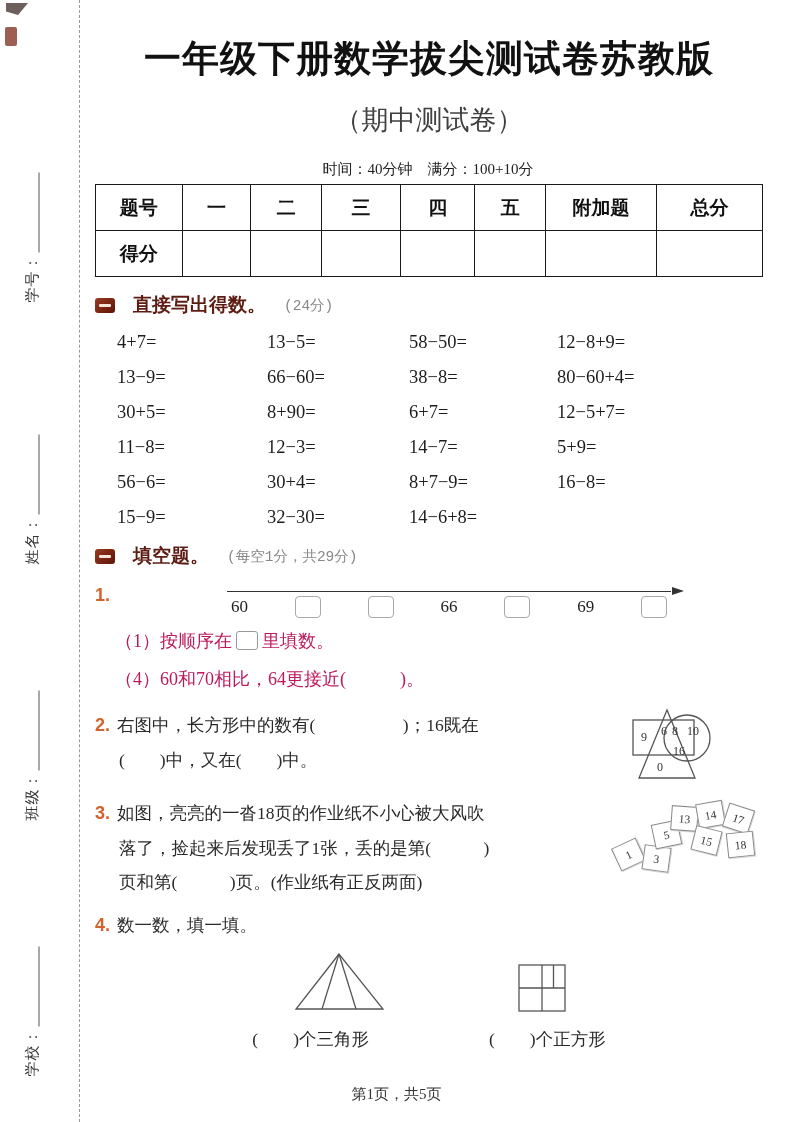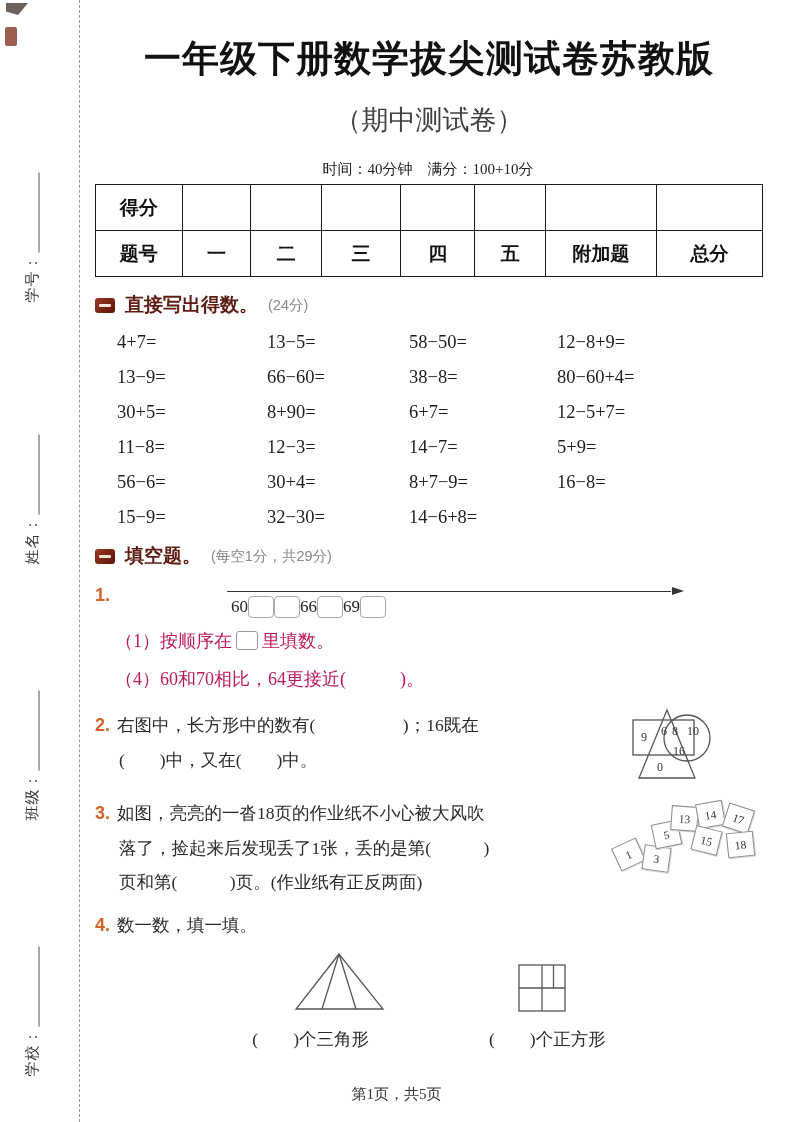--- a/index.html
+++ b/index.html
@@ -25,41 +25,41 @@
   .content { position:absolute; left:95px; right:30px; top:0; }
   .title { text-align:center; margin:34px 0 0 0; font-size:37px; font-weight:bold;
     color:#111; letter-spacing:1px; }
   .subtitle { text-align:center; margin:18px 0 0 0; font-size:27px; font-weight:500; color:#404040; }
   .time-info { text-align:center; font-size:15px; margin:22px 2px 5px 0; color:#222; }
   
   .score-table { width:100%; border-collapse:collapse; table-layout:fixed; }
   .score-table td { border:1.6px solid #1a1a1a; height:43px; text-align:center;
     font-size:19px; font-weight:bold; color:#111; }
   
-  .sec-header { display:flex; align-items:center; gap:10px; margin-top:15px;
-    font-family:Liberation Sans, sans-serif; }
+  .sec-header { display:flex; align-items:center; gap:18px; margin-top:15px;
+    font-family:Liberation Mono, monospace; }
   .sec-icon { width:20px; height:15px; border-radius:3px; flex:0 0 auto;
     background:linear-gradient(135deg,#9a3a20,#5e1408); position:relative; }
   .sec-icon::after { content:""; position:absolute; left:4px; right:4px; top:6px;
     height:3px; background:#f3e6d6; border-radius:1px; }
   .sec-title { font-weight:bold; font-size:19px; color:#5c1c12; }
   .sec-points { color:#888; font-size:14.5px; }
   
   .problems { display:grid; grid-template-columns:150px 142px 148px 1fr;
     row-gap:14px; margin:14px 0 4px 22px; font-size:18.5px; color:#1d1d1d; }
   
   .qnum { color:#d4622a; font-weight:bold; font-size:18px; margin-right:7px;
     font-family:"Liberation Sans", sans-serif; flex:0 0 auto; }
   
   .q1-row { display:flex; align-items:flex-start; margin-top:16px; }
   .numline { flex:1; margin:6px 92px 0 110px; }
   .nl-line { border-top:1.8px solid #333; position:relative; }
   .nl-line::after { content:""; position:absolute; right:-13px; top:-5.2px;
     border-left:12px solid #333; border-top:4.5px solid transparent; border-bottom:4.5px solid transparent; }
-  .nl-items { display:flex; align-items:center; 
+  .nl-items { display:flex; align-items:center; justify-content:space-between;
     margin-top:4px; padding:0 4px; }
   .nl-label { font-size:17px; color:#222; }
   .nl-box { width:24px; height:20px; border:1.5px solid #a8a8a8; border-radius:4px; background:#fff; }
   
   .sub { margin:10px 0 0 20px; font-size:18px; line-height:1.55; color:#be185d; }
   .inline-box { display:inline-block; width:20px; height:17px; border:1.5px solid #999;
     border-radius:3px; vertical-align:-3px; margin:0 4px; }
   
   .q2-row { display:flex; align-items:flex-start; margin-top:14px; }
   .q2-text { flex:1; font-size:17.5px; line-height:1.95; color:#2a2a2a; }
@@ -133,38 +133,38 @@
           <col style="width:10.3%">
           <col style="width:10.6%">
           <col style="width:11.8%">
         <col style="width:11.2%">
           <col style="width:10.6%">
           <col style="width:16.6%">
           <col style="width:15.9%">
       </colgroup>
       <tbody>
         <tr>
-          <td>得分</td>
-          <td></td>
-          <td></td>
-          <td></td>
-          <td></td>
-          <td></td>
-          <td></td>
-          <td></td>
-        </tr>
-        <tr>
           <td>题号</td>
           <td>一</td>
           <td>二</td>
           <td>三</td>
           <td>四</td>
           <td>五</td>
           <td>附加题</td>
           <td>总分</td>
+        </tr>
+        <tr>
+          <td>得分</td>
+          <td></td>
+          <td></td>
+          <td></td>
+          <td></td>
+          <td></td>
+          <td></td>
+          <td></td>
         </tr>
       </tbody>
     </table>
 
     <div class="sec-header">
       <span class="sec-icon"></span>
       <span class="sec-title">直接写出得数。</span>
       <span class="sec-points">(24分)</span>
     </div>
 

